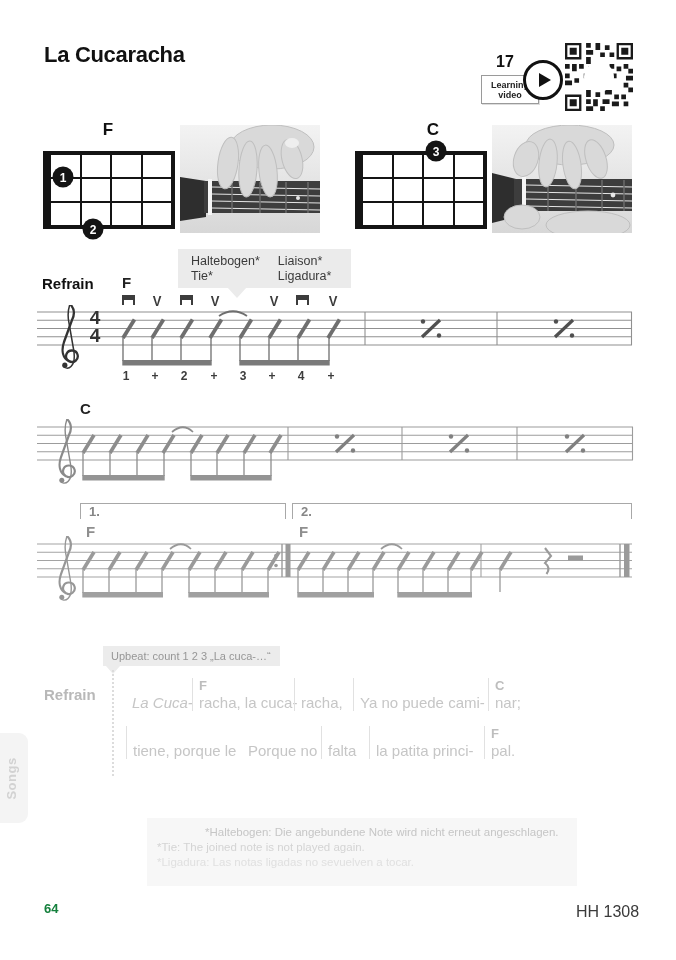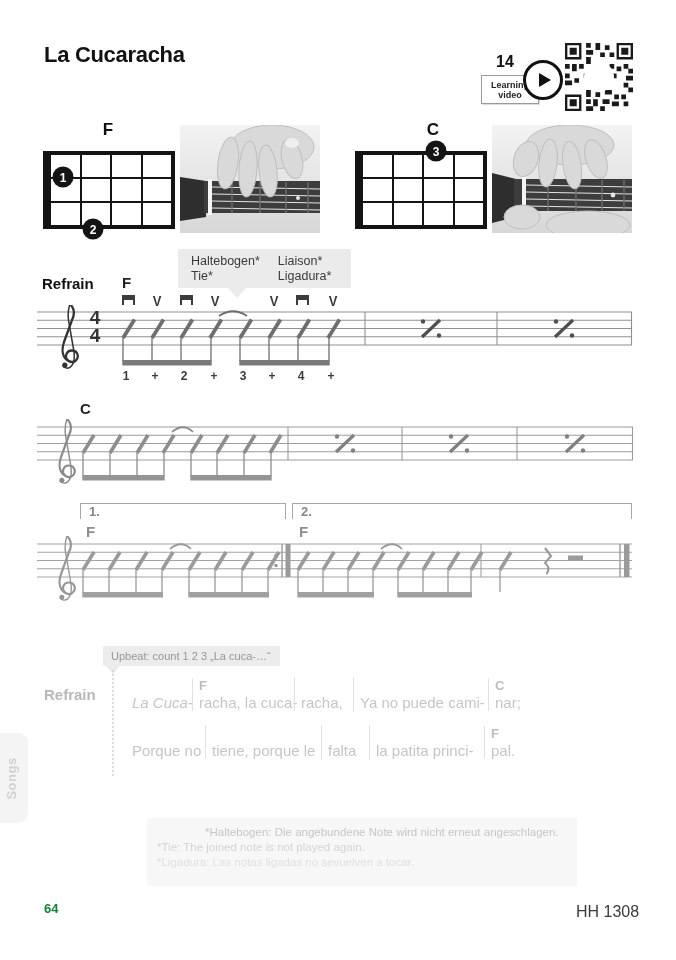--- a/index.html
+++ b/index.html
@@ -59,21 +59,21 @@
 
   .pageno{left:44px;top:901px;font-size:13px;font-weight:800;color:#15803d;}
   .catno{left:576px;top:903px;font-size:16px;color:#3a3a3a;}
 </style>
 </head>
 <body>
 
 <div id="page">
 
   <div class="abs title">La Cucaracha</div>
-  <div class="abs track-num">14</div>
+  <div class="abs track-num">17</div>
   <div class="abs badge">Learning video</div>
   <div class="abs playbtn">
       <div class="tri"></div>
     </div>
   <svg class="abs" style="left:565px;top:43px;" width="68" height="68" viewBox="0 0 29 29">
     <rect width="29" height="29" fill="#fff"></rect>
     <g fill="#1a1a1a">
       <path d="M0 0h7v7H0zM22 0h7v7h-7zM0 22h7v7H0z"></path>
       <path fill="#fff" d="M1 1h5v5H1zM23 1h5v5h-5zM1 23h5v5H1z"></path>
       <path d="M2 2h3v3H2zM24 2h3v3h-3zM2 24h3v3H2z"></path>
@@ -438,27 +438,27 @@
         <div class="lchord"></div>
         <div class="ltext">Ya no puede cami-</div>
       </div>
     <div class="lyr-cell sep" style="width:72px;">
         <div class="lchord">C</div>
         <div class="ltext">nar;</div>
       </div>
   </div>
 
   <div class="abs lyr-row" style="left:126px;top:726px;">
+    <div class="lyr-cell sep" style="width:116px;">
+        <div class="lchord"></div>
+        <div class="ltext">tiene, porque le</div>
+      </div>
     <div class="lyr-cell" style="width:79px;">
         <div class="lchord"></div>
         <div class="ltext">Porque no</div>
-      </div>
-    <div class="lyr-cell sep" style="width:116px;">
-        <div class="lchord"></div>
-        <div class="ltext">tiene, porque le</div>
       </div>
     <div class="lyr-cell sep" style="width:48px;">
         <div class="lchord"></div>
         <div class="ltext">falta</div>
       </div>
     <div class="lyr-cell sep" style="width:115px;">
         <div class="lchord"></div>
         <div class="ltext">la patita princi-</div>
       </div>
     <div class="lyr-cell sep" style="width:76px;">

